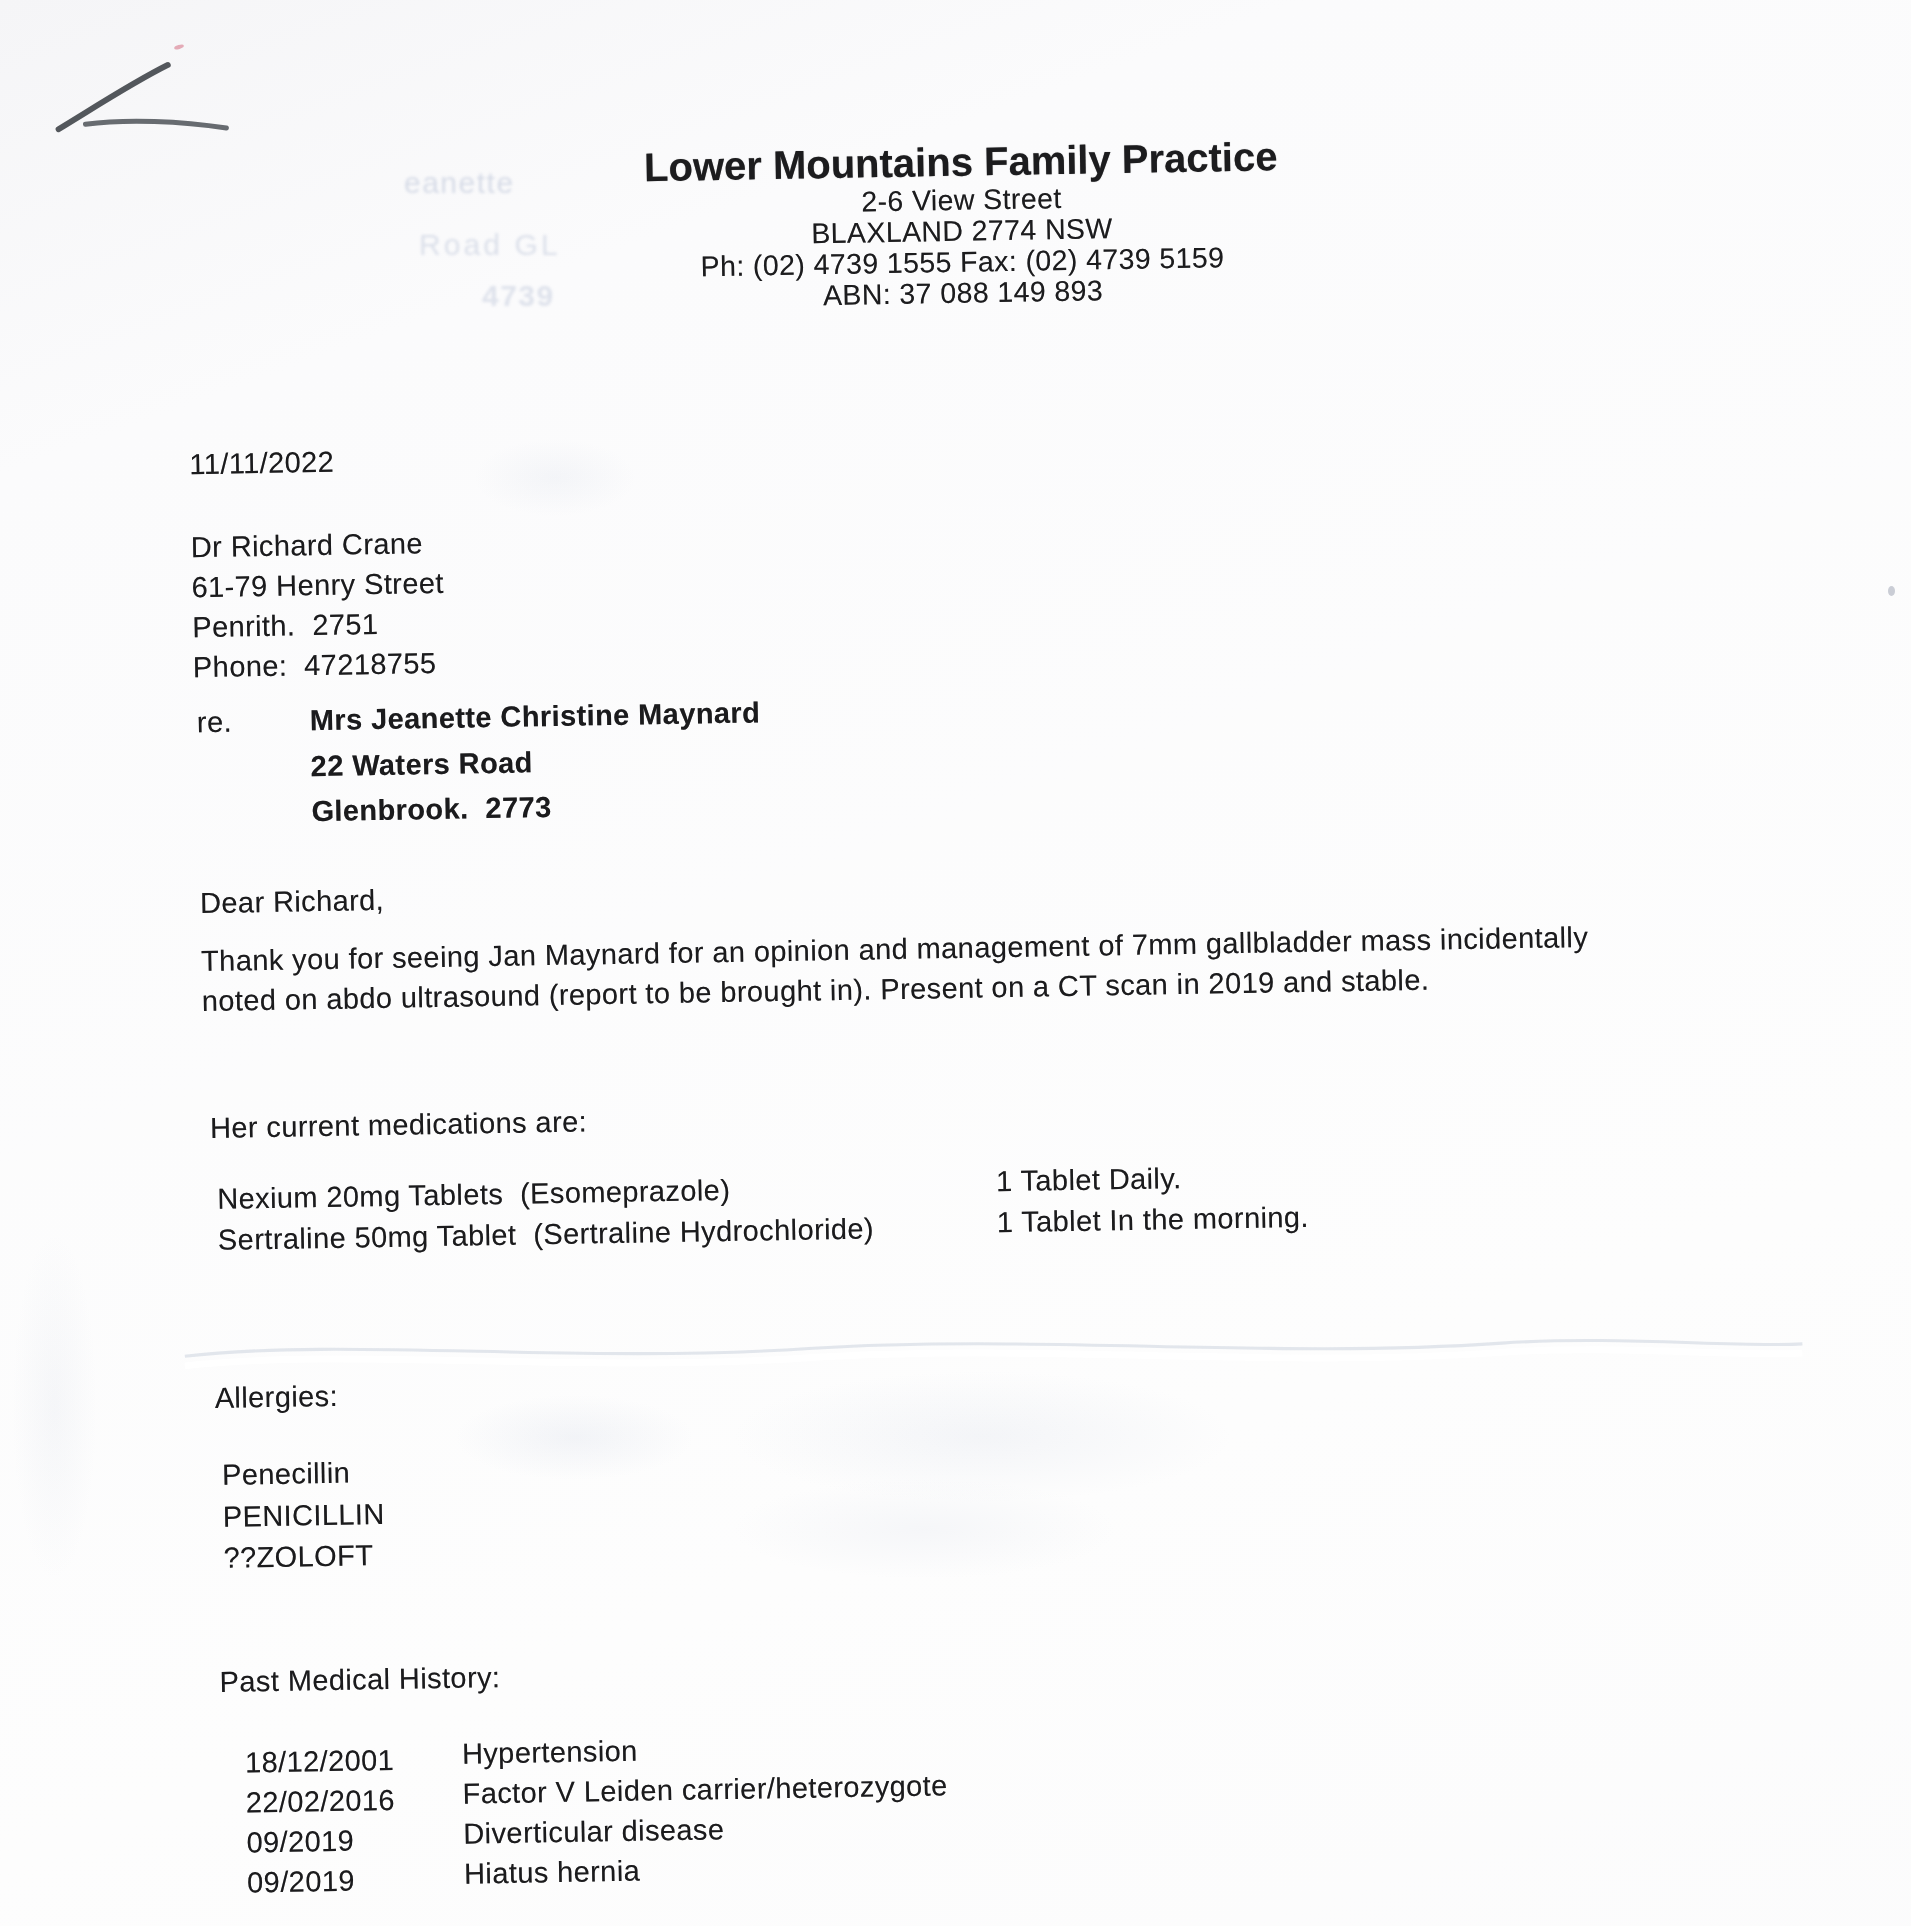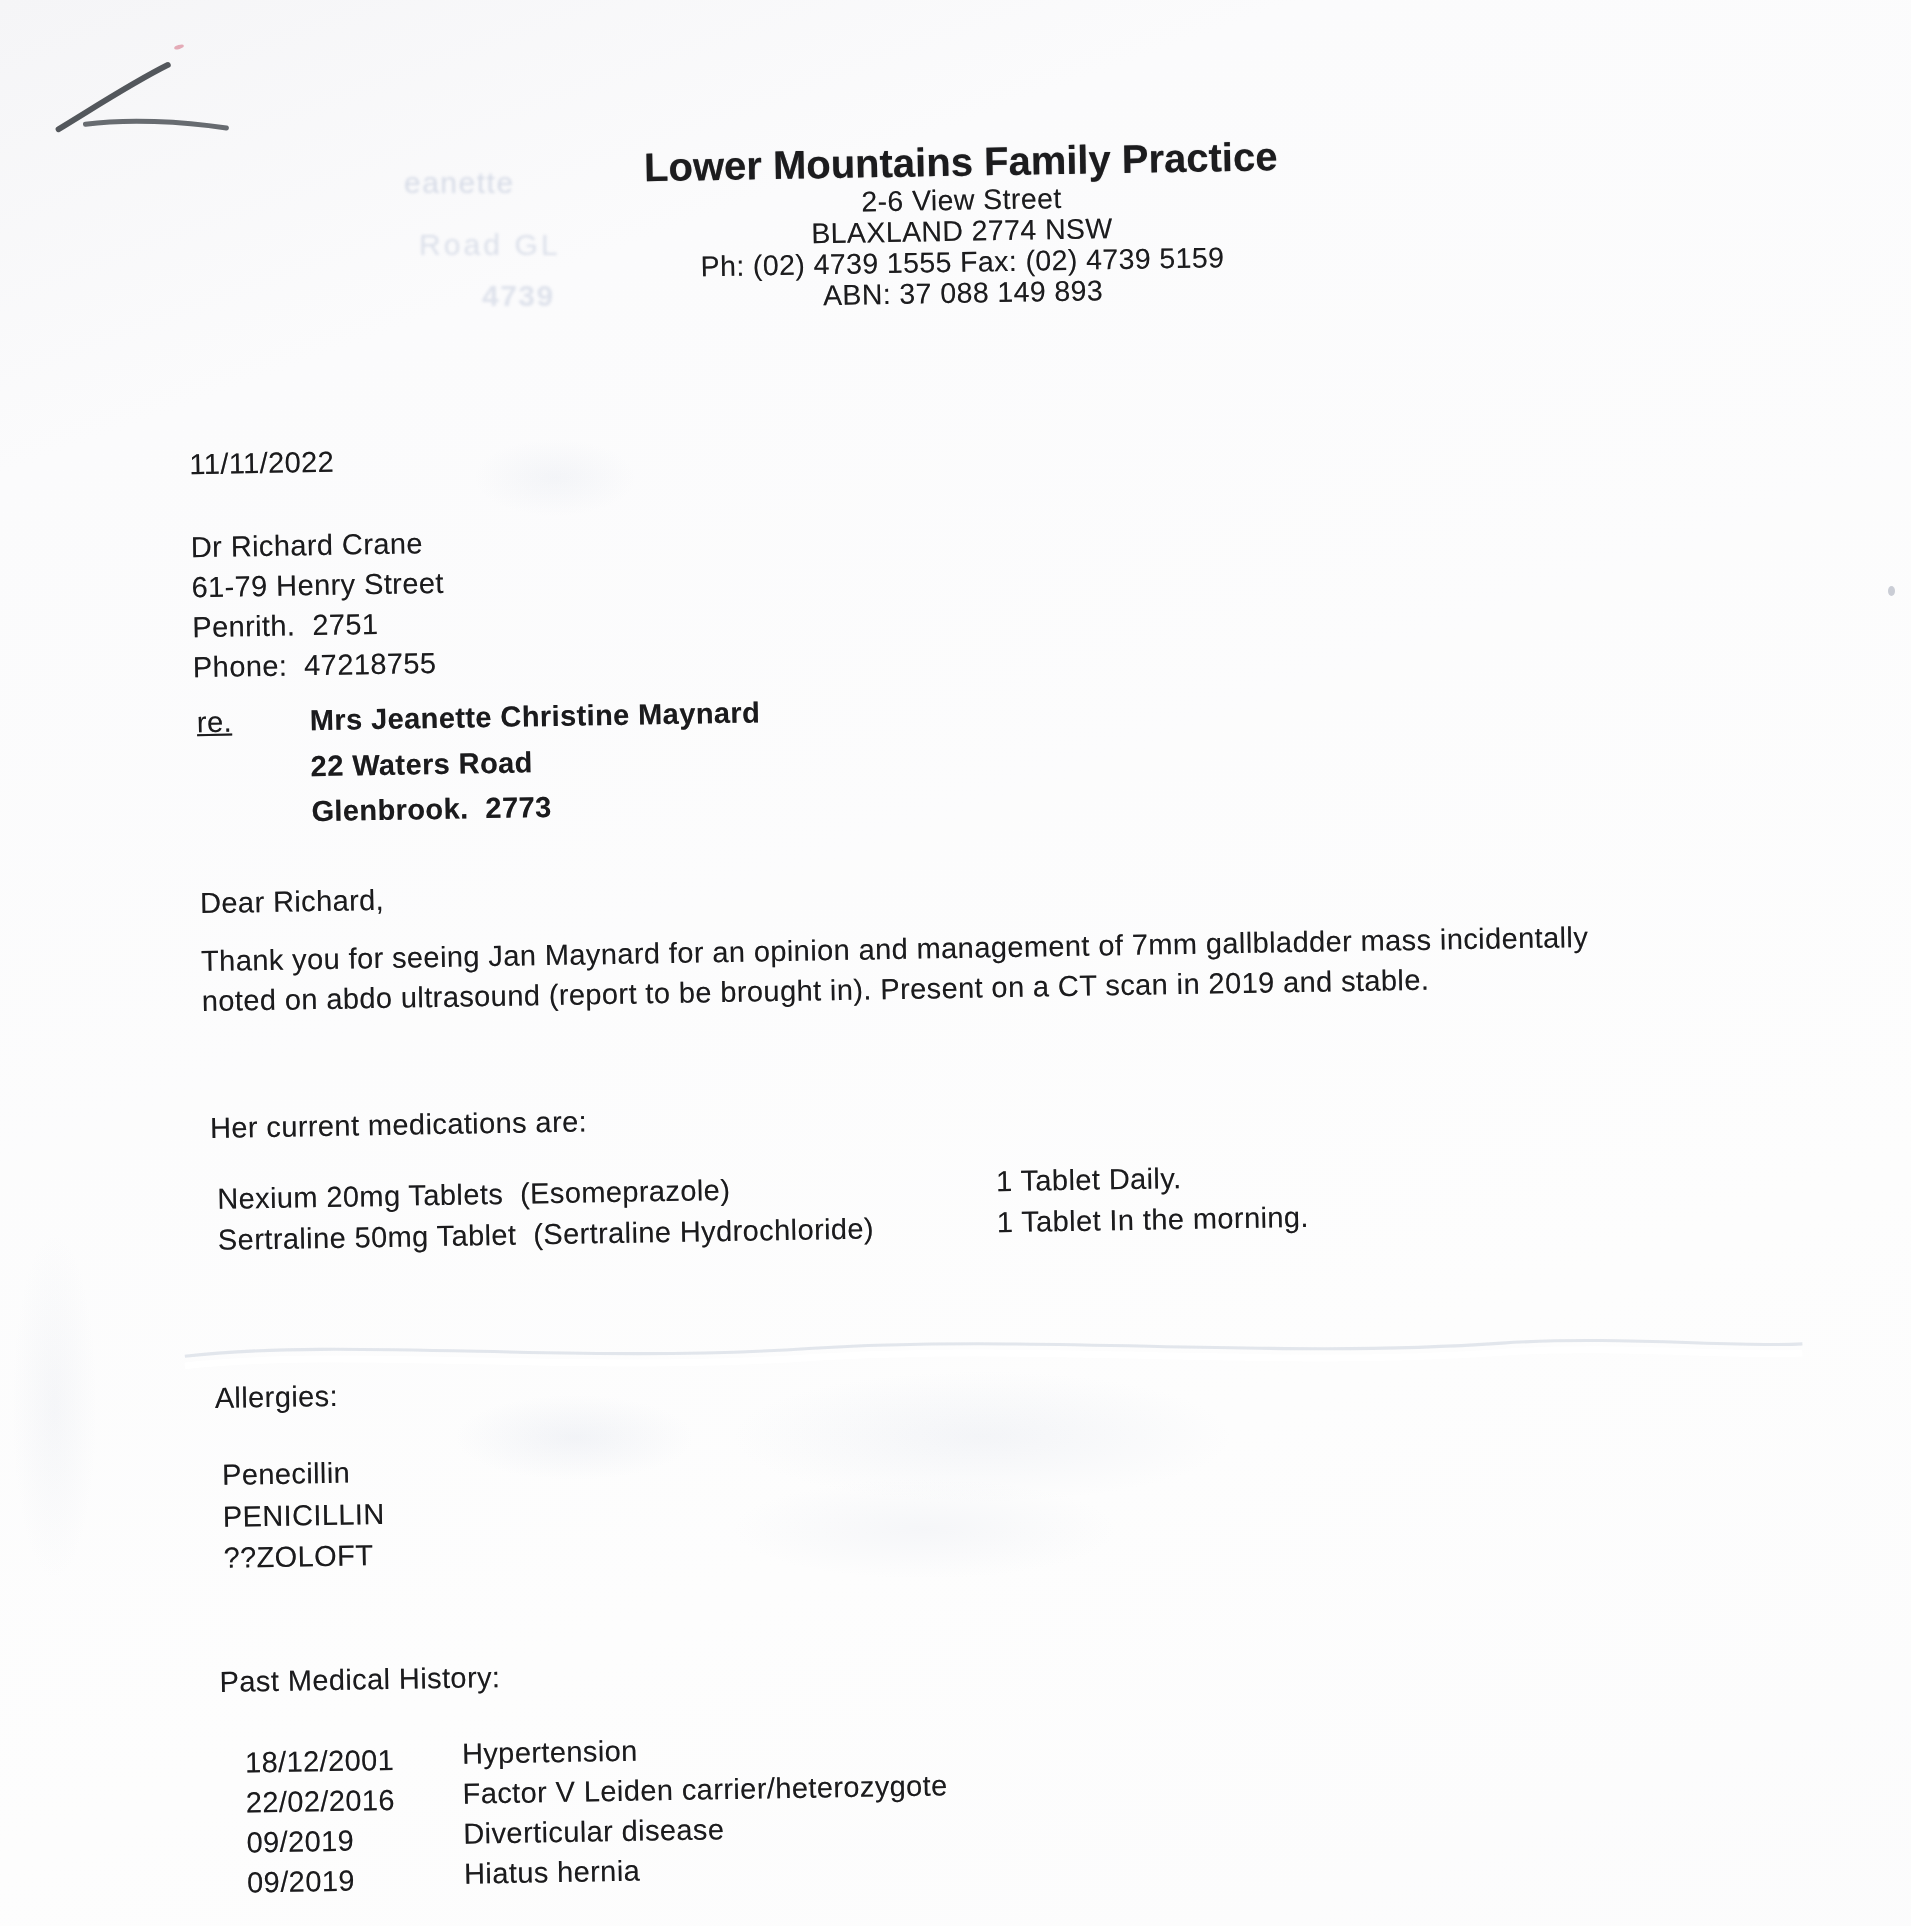--- a/index.html
+++ b/index.html
@@ -65,21 +65,21 @@
       <div class="sub">ABN: 37 088 149 893</div>
     </div>
 
     <div class="line" style="left:205px; top:435px;">11/11/2022</div>
 
     <div class="line" style="left:205px; top:518px;">Dr Richard Crane</div>
     <div class="line" style="left:205px; top:558px;">61-79 Henry Street</div>
     <div class="line" style="left:205px; top:598px;">Penrith.  2751</div>
     <div class="line" style="left:205px; top:638px;">Phone:  47218755</div>
 
-    <div class="line" style="left:208px; top:693px;text-decoration:underline;">re.</div>
+    <div class="line" style="left:208px; top:693px;">re.</div>
     <div class="line bold" style="left:321px; top:693px;">Mrs Jeanette Christine Maynard</div>
     <div class="line bold" style="left:321px; top:739px;">22 Waters Road</div>
     <div class="line bold" style="left:321px; top:784px;">Glenbrook.  2773</div>
 
     <div class="line" style="left:208px; top:874px;">Dear Richard,</div>
 
     <div class="line" style="left:208px; top:932px;">Thank you for seeing Jan Maynard for an opinion and management of 7mm gallbladder mass incidentally</div>
     <div class="line" style="left:208px; top:972px;">noted on abdo ultrasound (report to be brought in). Present on a CT scan in 2019 and stable.</div>
 
     <div class="line" style="left:214px; top:1099px;">Her current medications are:</div>

